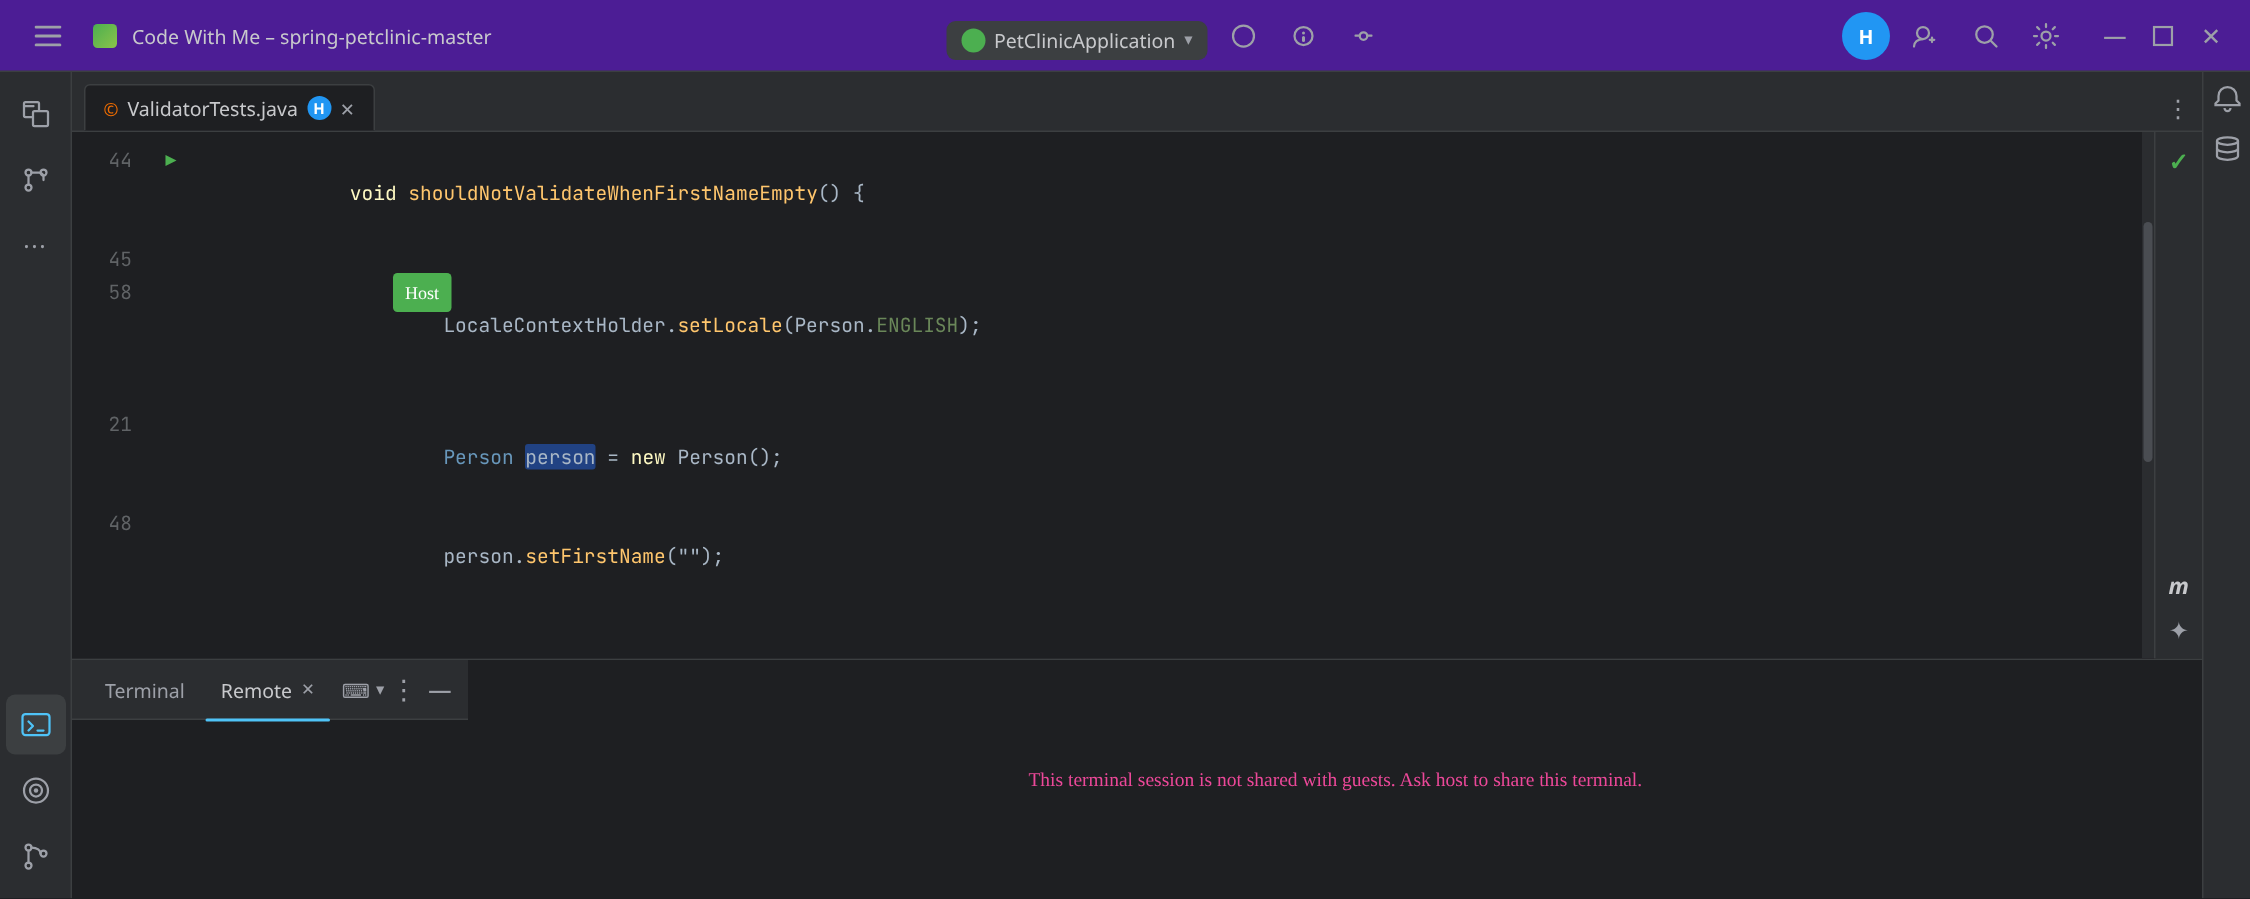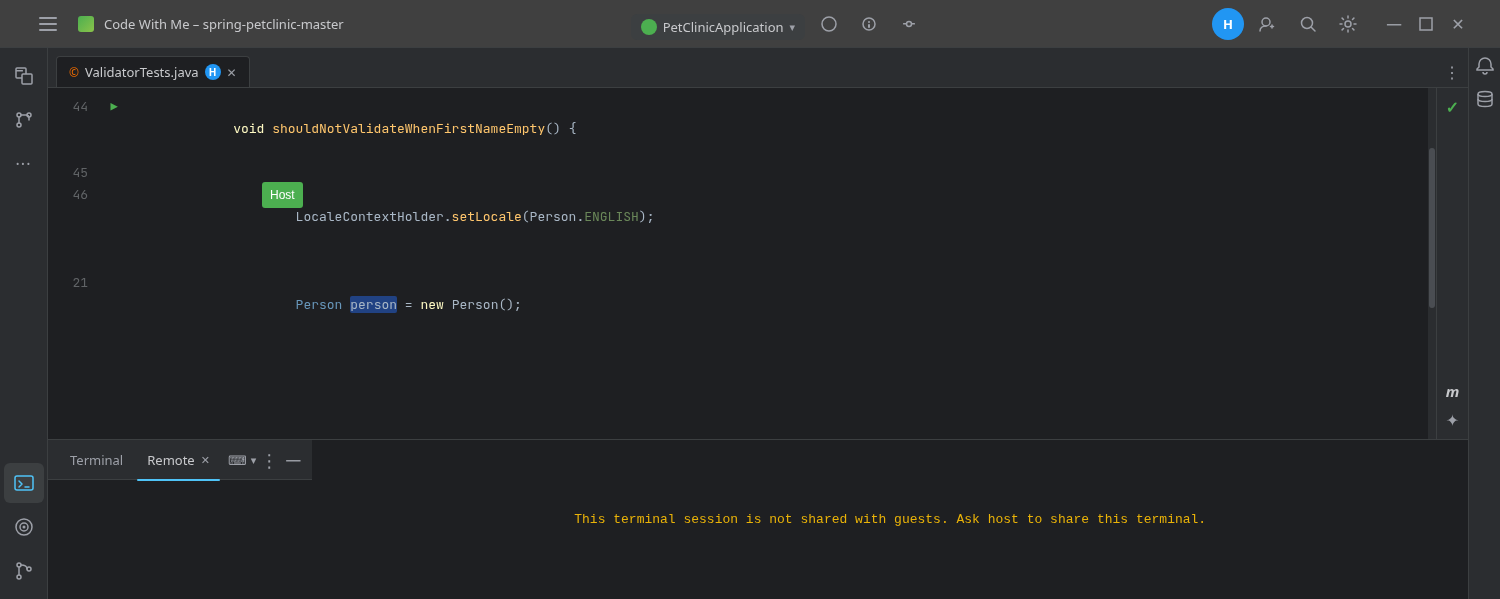--- a/index.html
+++ b/index.html
@@ -9,24 +9,24 @@
       background: #1e1f22;
       font-family: 'Segoe UI', system-ui, sans-serif;
       overflow: hidden;
       display: flex;
       flex-direction: column;
     }
 
     
     .title-bar {
       height: 48px;
-      background: #404040;
-      display: flex;
-      align-items: center;
-      padding: 0 28px;
+      background: #4c1d95;
+      display: flex;
+      align-items: center;
+      padding: 0 12px;
       gap: 10px;
       flex-shrink: 0;
       border-bottom: 1px solid #3c3f41;
     }
     .title-text {
       color: #c8c9cc;
       font-size: 13px;
       display: flex;
       align-items: center;
       gap: 6px;
@@ -248,21 +248,21 @@
     .tooltip {
       position: absolute;
       background: #4caf50;
       color: white;
       font-size: 12px;
       padding: 2px 8px;
       border-radius: 3px;
       top: -2px;
       left: 138px;
       z-index: 10;
-      font-family: Liberation Sans, sans-serif;
+      font-family: Liberation Serif, serif;
     }
     .scrollbar-track {
       width: 8px;
       background: #2b2d30;
       flex-shrink: 0;
     }
     .scrollbar-thumb {
       width: 6px;
       margin: 0 1px;
       height: 160px;
@@ -319,23 +319,23 @@
       margin-left: auto;
       display: flex;
       align-items: center;
       gap: 8px;
     }
     .terminal-content {
       flex: 1;
       display: flex;
       align-items: center;
       justify-content: center;
-      color: #eab308;
+      color: #ec4899;
       font-size: 13px;
-      font-family: Liberation Mono, monospace;
+      font-family: Liberation Serif, serif;
     }
   </style>
 </head>
 <body>
 
 <div class="title-bar">
   <span class="sidebar-icon">
     <svg width="18" height="14" viewBox="0 0 18 14" fill="#9da0a8">
       <rect y="0" width="18" height="2" rx="1"></rect>
       <rect y="6" width="18" height="2" rx="1"></rect>
@@ -475,36 +475,43 @@
             </span>
           </div>
 
           <div class="code-line">
             <span class="line-number">45</span>
             <span class="line-gutter"></span>
             <span class="line-code">&nbsp;</span>
           </div>
 
           <div class="code-line" style="position:relative;">
-            <span class="line-number">46</span>
+            <span class="line-number">58</span>
             <span class="line-gutter"></span>
             <span class="line-code" style="position:relative;">
               <span class="plain">        LocaleContextHolder.</span><span class="fn">setLocale</span><span class="plain">(Person.</span><span class="str">ENGLISH</span><span class="plain">);</span>
               <span class="tooltip">Host</span>
             </span>
           </div>
 
           <div class="code-line">
             <span class="line-number">21</span>
             <span class="line-gutter"></span>
             <span class="line-code">
               <span class="plain">        </span><span class="type">Person</span><span class="plain"> </span><span class="plain highlight-bg">person</span><span class="plain"> = </span><span class="kw">new</span><span class="plain"> Person();</span>
             </span>
           </div>
 
+          <div class="code-line">
+            <span class="line-number">48</span>
+            <span class="line-gutter"></span>
+            <span class="line-code">
+              <span class="plain">        person.</span><span class="fn">setFirstName</span><span class="plain">("");</span>
+            </span>
+          </div>
 
 
         </div>
 
         <div class="scrollbar-track">
           <div class="scrollbar-thumb"></div>
         </div>
       </div>
 
       <div class="right-gutter">

